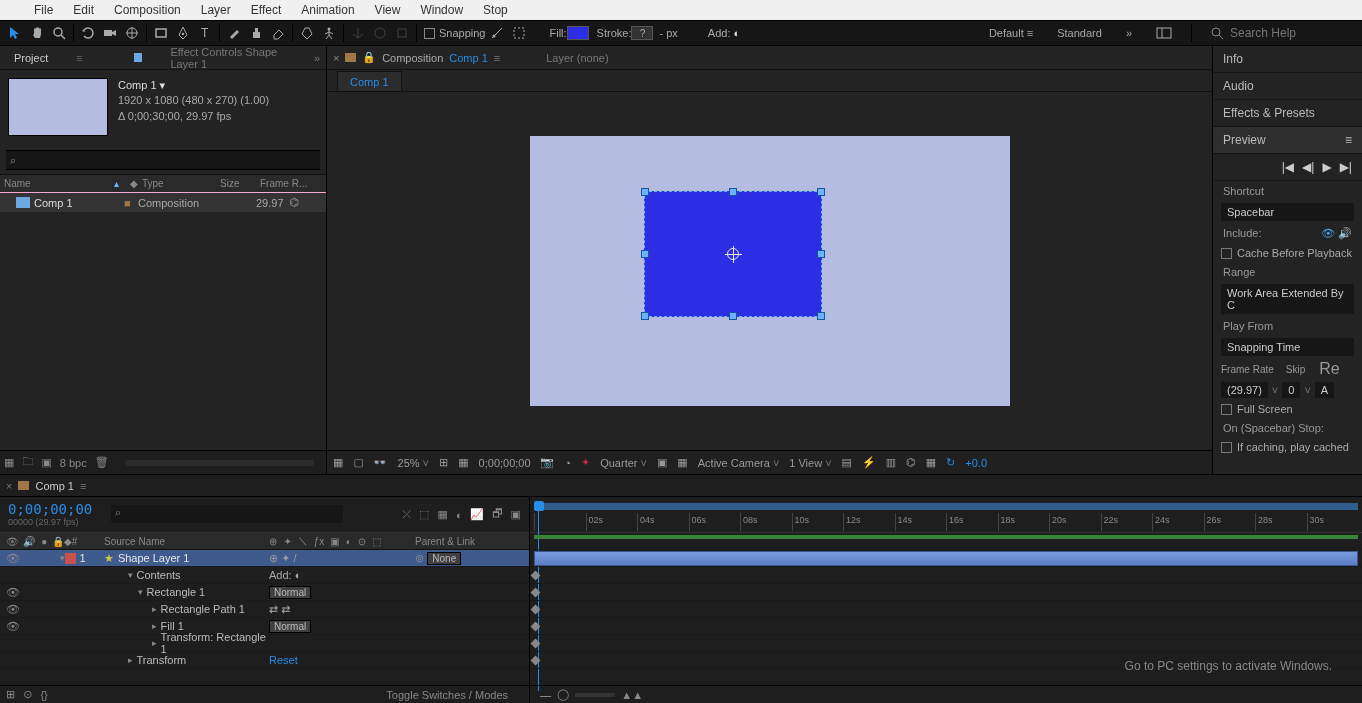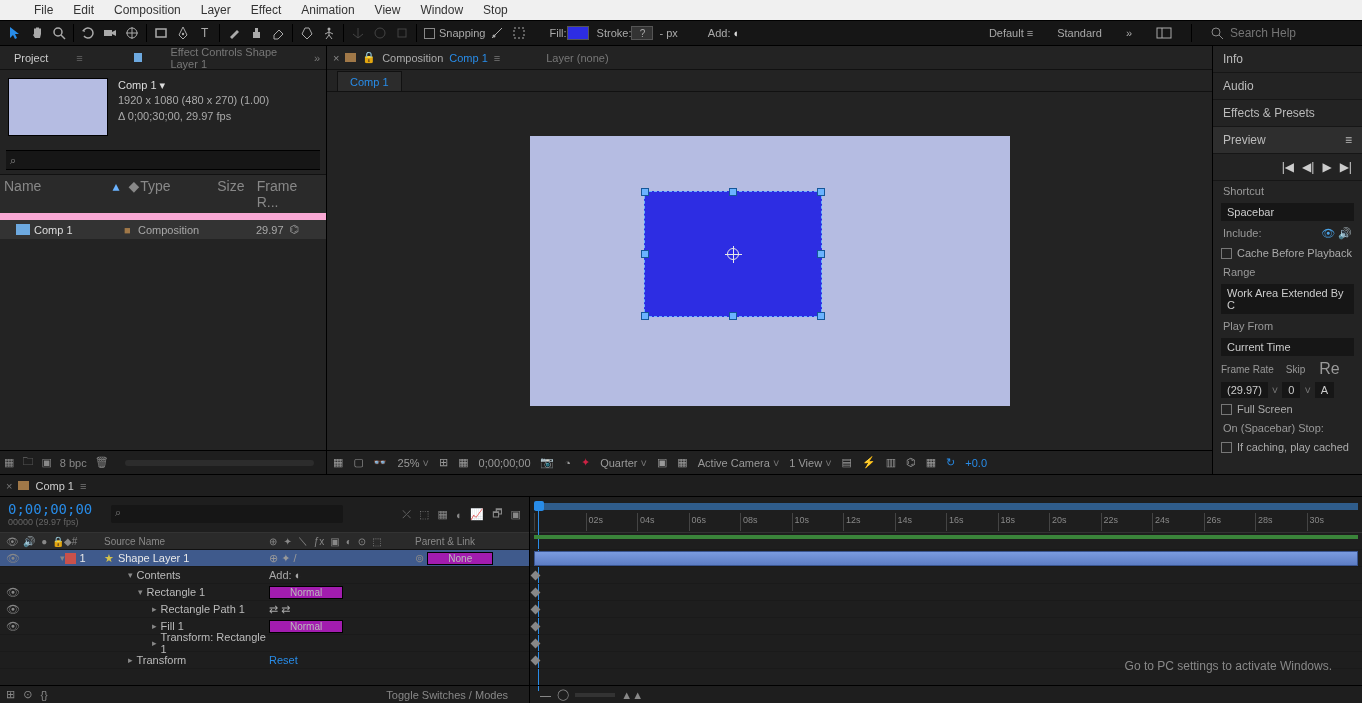--- a/index.html
+++ b/index.html
@@ -29,21 +29,21 @@
 .left-panel { width: 327px; background: #232323; border-right: 1px solid #000; display: flex; flex-direction: column; }
 .panel-tabrow { height: 24px; display: flex; align-items: center; background: #232323; border-bottom: 1px solid #111; padding-left: 6px; gap: 20px;}
 .panel-tab { padding: 4px 8px; color: #ccc; }
 .panel-tab.dim { color: #777; }
 .proj-head { display:flex; padding:8px; gap:10px;}
 .proj-thumb { width: 100px; height: 58px; background: #b5bce2; border:1px solid #000;}
 .proj-meta { font-size: 11px; color: #aaa; line-height: 1.4;}
 .proj-meta .title { color: #ddd; font-weight: 500;}
 .proj-search { margin: 6px 6px 4px 6px; background: #161616; border: none; padding: 3px 18px; color:#aaa; border-top:1px solid #000;border-bottom:1px solid #000;height:20px;position:relative;}
 .proj-search::before{content:"⌕";position:absolute;left:4px;color:#888;}
-.proj-cols { display: flex; background: #2a2a2a; font-size: 14px; padding: 3px 4px; border-top:1px solid #111;border-bottom:7px solid #f9a8d4;}
+.proj-cols { display: flex; background: #2a2a2a; font-size: 10px; padding: 3px 4px; border-top:1px solid #111;border-bottom:1px solid #f9a8d4;}
 .proj-cols span { display:inline-block; color:#888;}
 .proj-row { display: flex; align-items: center; padding: 3px 4px; background: #333; font-size: 11px; }
 .proj-row .icon { width:14px;height:11px;background:#6da9e0;margin-right:4px;}
 .proj-footer { margin-top:auto; height: 24px; display:flex;align-items:center;padding:0 4px;gap:8px; border-top:1px solid #000;background:#1e1e1e;}
 .proj-footer .fi{color:#888;cursor:pointer;}
 
 
 .center-panel { flex: 1; background: #232323; display: flex; flex-direction: column; }
 .comp-tabs1 { height: 24px; display:flex;align-items:center;padding-left:6px;border-bottom:1px solid #111;gap:6px;}
 .comp-tabs1 .lock{color:#888;}
@@ -104,21 +104,21 @@
 .tl-colhead .c4{width:140px;display:flex;align-items:center;gap:6px;}
 .tl-colhead .c5{width:120px;padding-left:6px;display:flex;align-items:center;}
 .tl-row{height:17px;display:flex;align-items:center;font-size:11px;border-bottom:1px solid #1a1a1a;}
 .tl-row.selected{background:#3f5a8c;color:#e8e8e8;}
 .tl-row .vis{width:60px;display:flex;padding-left:6px;gap:5px;color:#888;}
 .tl-row .lab{width:40px;display:flex;align-items:center;}
 .lab-color{width:11px;height:11px;background:#c9514b;}
 .tl-row .name{flex:1;padding-left:4px;display:flex;align-items:center;gap:4px;}
 .tl-row.selected .name .star{color:#d4c24a;}
 .tl-row .mode{width:140px;}
-.tl-row .mode select,.mode-dd{background:#a21caf;border:1px solid #000;color:#bbb;font-size:10px;width:110px;height:15px;padding:0 20px;}
+.tl-row .mode select,.mode-dd{background:#404040;border:1px solid #000;color:#bbb;font-size:10px;width:110px;height:15px;padding:0 4px;}
 .tl-row .plink{width:120px;padding-left:6px;color:#888;}
 .tl-row.sub .name{padding-left:28px;color:#bbb;}
 .tl-row.sub2 .name{padding-left:42px;color:#bbb;}
 .tl-row .arrow{color:#888;font-size:9px;}
 .tl-row .reset{color:#288ce8;}
 .tl-row .mini-icons{display:flex;gap:3px;color:#999;}
 .tl-footer{height:18px;margin-top:auto;display:flex;padding-left:6px;gap:8px;color:#888;border-top:1px solid #000;align-items:center;}
 .tl-footer .toggle{margin-left:auto;margin-right:21px;color:#888;}
 
 
@@ -434,21 +434,21 @@
       <span>Include:</span>
       <span><span style="color:#4aa3e8;">👁</span> <span style="color:#4aa3e8;">🔊</span></span>
     </div>
     <div class="chk">
         <span class="box"></span>
         <span>Cache Before Playback</span>
       </div>
     <div class="rp-sub">Range</div>
     <div class="rp-field">Work Area Extended By C</div>
     <div class="rp-sub">Play From</div>
-    <div class="rp-field">Current Time</div>
+    <div class="rp-field">Snapping Time</div>
     <div class="rp-inline">
       <span style="font-size:10px;color:#999;">Frame Rate</span>
       <span style="font-size:10px;color:#999;margin-left:8px;">Skip</span>
       <span style="font-size:16px;color:#999;margin-left:10px;">Re</span>
     </div>
     <div class="rp-inline">
       <span class="mini">(29.97)</span>
         <span style="color:#777;">˅</span>
       <span class="mini">0</span>
         <span style="color:#777;">˅</span>

